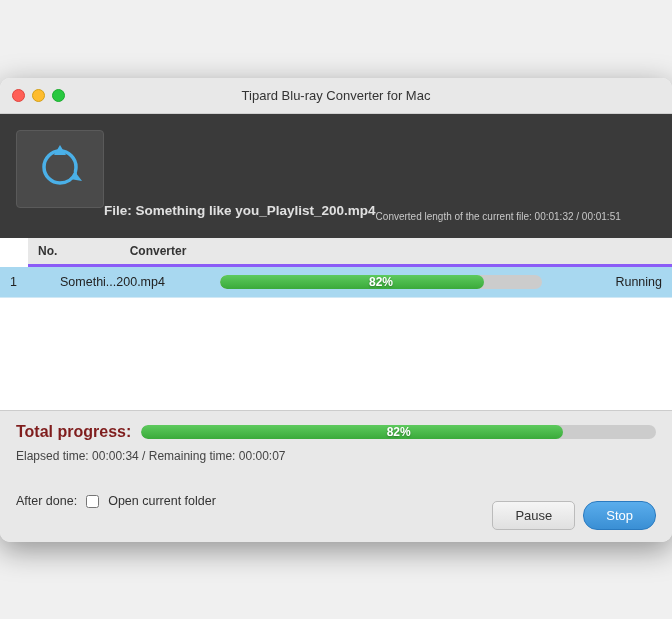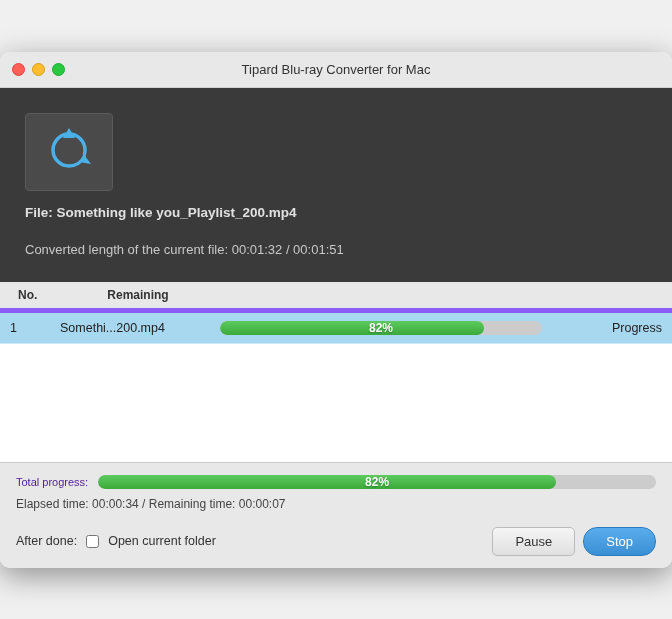--- a/index.html
+++ b/index.html
@@ -8,21 +8,21 @@
       font-family: -apple-system, BlinkMacSystemFont, "Helvetica Neue", Arial, sans-serif;
       background: #f0f0f0;
       display: flex;
       justify-content: center;
       align-items: center;
       min-height: 100vh;
     }
 
     .window {
       width: 672px;
-      height: 516px;
+      height: 464px;
       background: #f5f5f5;
       border-radius: 10px;
       box-shadow: 0 8px 30px rgba(0,0,0,0.4);
       overflow: hidden;
       display: flex;
       flex-direction: column;
     }
 
     
     .title-bar {
@@ -58,24 +58,24 @@
       left: 50%;
       transform: translateX(-50%);
       font-size: 13px;
       color: #333;
       font-weight: 500;
     }
 
     
     .header-area {
       background: #3a3a3a;
-      padding: 25px;
-      display: flex;
-      flex-direction: column;
-      align-items: flex-start;
+      padding: 16px;
+      display: flex;
+      flex-direction: row;
+      align-items: flex-end;
       flex-shrink: 0;
     }
 
     .icon-box {
       width: 88px;
       height: 78px;
       background: #4a4a4a;
       border: 1px solid #5a5a5a;
       border-radius: 4px;
       display: flex;
@@ -92,39 +92,40 @@
     .file-info {
       color: #e0e0e0;
       font-size: 13.5px;
       font-weight: 600;
       margin-bottom: 4px;
       text-align: center;
     }
 
     .converted-info {
       color: #c8c8c8;
-      font-size: 13px;
+      font-size: 10px;
       font-weight: 500;
       text-align: center;
       margin-top: 18px;
     }
 
     
     .table-container {
       flex: 1;
       overflow-y: auto;
       background: #fff;
     }
 
     .table-header {
       display: grid;
       grid-template-columns: 50px 160px 1fr 120px;
       background: #e8e8e8;
-      border-bottom: 5px solid #8b5cf6;
-      padding: 6px 8px;
+      border-bottom: 3px solid #8b5cf6;
+      padding: 6px 0;
+      margin-left: 28px;
     }
 
     .table-header-cell {
       font-size: 12px;
       font-weight: 600;
       color: #333;
       padding: 0 10px;
       display: flex;
       align-items: center;
     }
@@ -192,24 +193,24 @@
     }
 
     .total-progress-row {
       display: flex;
       align-items: center;
       gap: 10px;
       margin-bottom: 8px;
     }
 
     .total-progress-label {
-      font-size: 11px;
-      color: #4c1d95;
+      font-size: 16px;
+      color: #7f1d1d;
       white-space: nowrap;
-      font-weight: 400;
+      font-weight: 700;
     }
 
     .total-progress-track {
       flex: 1;
       height: 14px;
       background: #ccc;
       border-radius: 7px;
       overflow: hidden;
       position: relative;
     }
@@ -227,21 +228,21 @@
       transform: translate(-50%, -50%);
       font-size: 12px;
       color: #fff;
       font-weight: 600;
       text-shadow: 0 1px 2px rgba(0,0,0,0.3);
     }
 
     .elapsed-row {
       font-size: 12px;
       color: #444;
-      margin-bottom: 16px;
+      margin-bottom: 10px;
     }
 
     .after-done-row {
       display: flex;
       align-items: center;
       gap: 9px;
     }
 
     .after-done-label {
       font-size: 12.5px;
@@ -257,20 +258,21 @@
 
     .after-done-text {
       font-size: 12.5px;
       color: #333;
     }
 
     .action-buttons {
       margin-left: auto;
       display: flex;
       gap: 8px;
+      margin-top: 28px;
     }
 
     .btn {
       padding: 6px 22px;
       border-radius: 5px;
       font-size: 13px;
       font-weight: 500;
       cursor: pointer;
       border: 1px solid transparent;
     }
@@ -313,32 +315,32 @@
         </svg>
       </div>
     </div>
     <div class="file-info">File: Something like you_Playlist_200.mp4</div>
     <div class="converted-info">Converted length of the current file: 00:01:32 / 00:01:51</div>
   </div>
 
   <div class="table-container">
     <div class="table-header">
       <div class="table-header-cell">No.</div>
-      <div class="table-header-cell center">Remaining</div>
+      <div class="table-header-cell center">Converter</div>
     </div>
     <div class="table-row">
       <div class="table-cell">1</div>
       <div class="table-cell">Somethi...200.mp4</div>
       <div class="progress-bar-container">
         <div class="progress-bar-track">
           <div class="progress-bar-fill" style="width: 82%"></div>
           <span class="progress-label">82%</span>
         </div>
       </div>
-      <div class="table-cell right">Progress</div>
+      <div class="table-cell right">Running</div>
     </div>
   </div>
 
   <div class="footer">
     <div class="total-progress-row">
       <span class="total-progress-label">Total progress:</span>
       <div class="total-progress-track">
         <div class="total-progress-fill" style="width: 82%"></div>
         <span class="total-progress-text">82%</span>
       </div>

